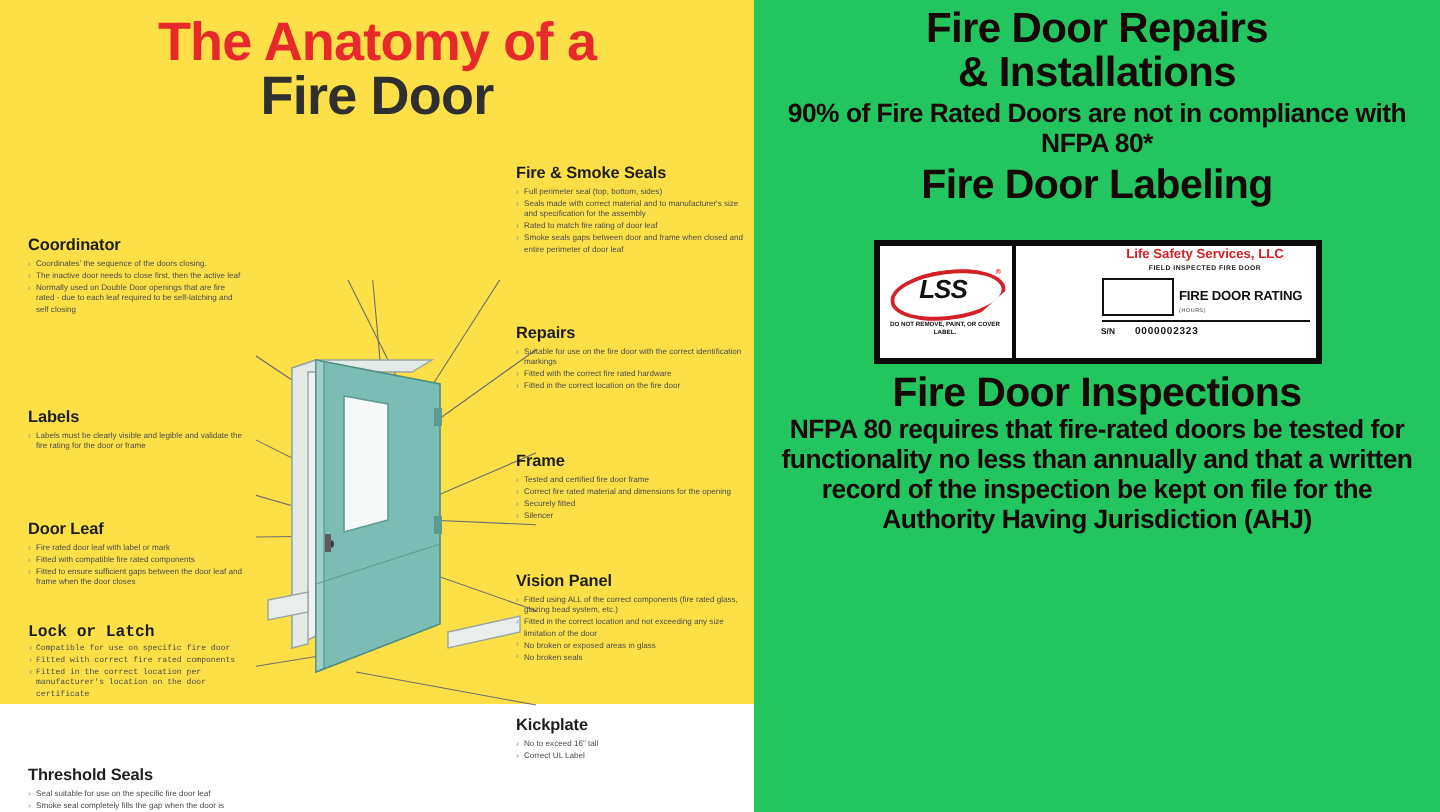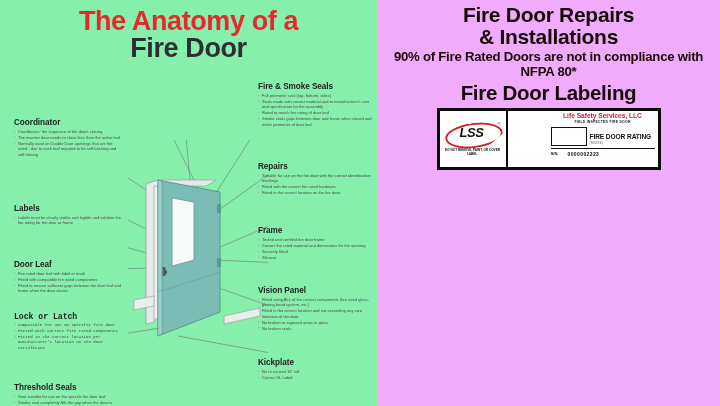--- a/index.html
+++ b/index.html
@@ -6,22 +6,22 @@
   body{
     width:720px;height:406px;overflow:hidden;
     background:#ffffff;
     font-family:"Liberation Sans", sans-serif;
   }
   .poster{position:relative;width:720px;height:406px;display:flex;}
 
   
   .left{
     position:relative;
-    width:377px;height:406px;
-    background:#86efac;
+    width:377px;height:352px;
+    background:#fde047;
     flex:0 0 377px;
   }
   .title{
     text-align:center;
     padding-top:8px;
     line-height:1.02;
   }
   .title .l1{
     display:block;
     color:#e8292b;
@@ -74,21 +74,21 @@
   .diagram{
     position:absolute;
     left:128px;top:140px;
     width:140px;height:240px;
   }
 
   
   .right{
     position:relative;
     width:343px;height:406px;
-    background:#f0abfc;
+    background:#22c55e;
     flex:0 0 343px;
     text-align:center;
     color:#1a0d0d;
     padding-top:4px;
     box-sizing:border-box;
   }
   .rh{
     font-size:21px;
     font-weight:bold;
     line-height:1.04;
@@ -102,21 +102,21 @@
     font-weight:bold;
     line-height:1.13;
     color:#1c0808;
     margin:2px 9px 0 9px;
     letter-spacing:-0.25px;
   }
   .rsub.tight{margin-top:1px;}
 
   
   .labelcard{
-    margin:4px auto 0 auto;
+    margin:16px auto 0 auto;
     width:224px;
     background:#ffffff;
     border:3px solid #0b0b0b;
     display:flex;
     box-sizing:border-box;
     height:62px;
     align-items:stretch;
     gap:40px;
   }
   .lc-left{
@@ -388,15 +388,19 @@
           </div>
           <div class="lc-sn">
             <span class="k">S/N</span>
             <span class="v">0000002323</span>
           </div>
         </div>
       </div>
 
     </div>
 
+    <div>
+      <div class="rh sm" style="margin-top:4px;">Fire Door Inspections</div>
+      <div class="rsub tight">NFPA 80 requires that fire-rated doors be tested for functionality no less than annually and that a written record of the inspection be kept on file for the Authority Having Jurisdiction (AHJ)</div>
+    </div>
 
   </div>
 </div>
 
 </body></html>

